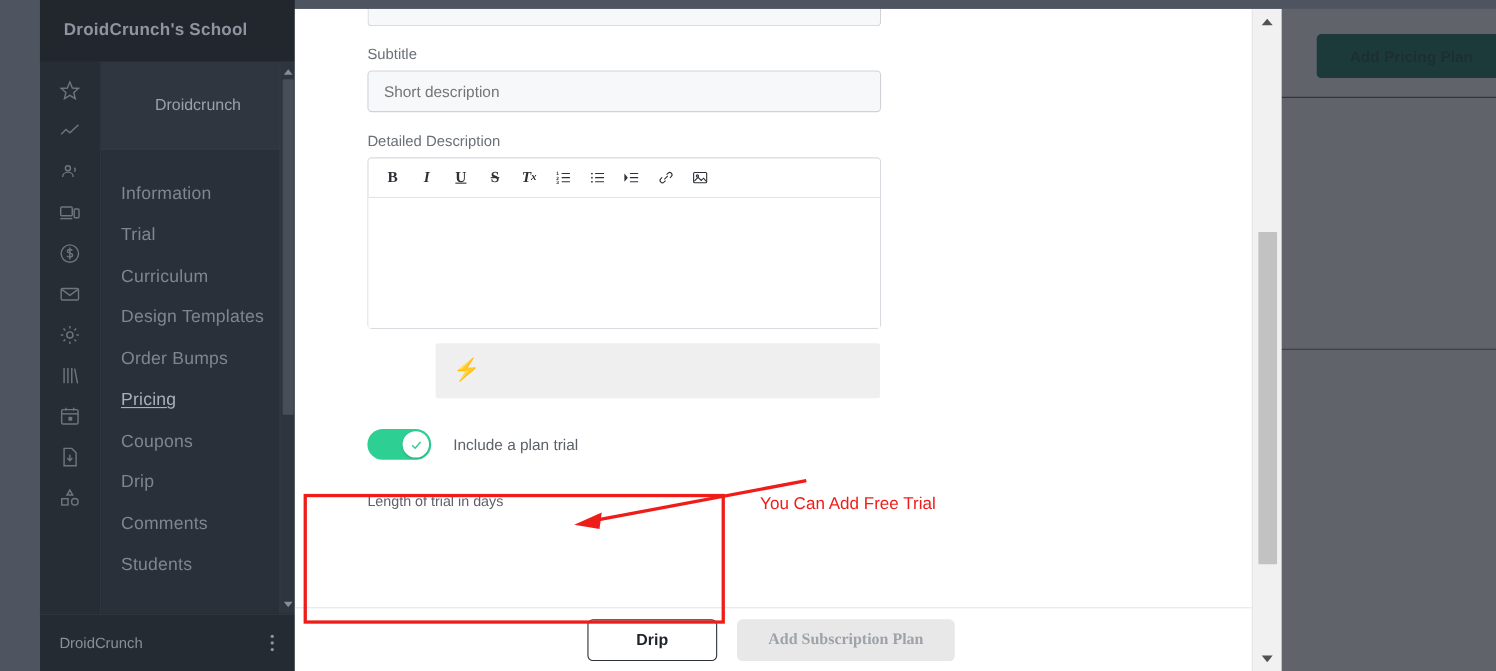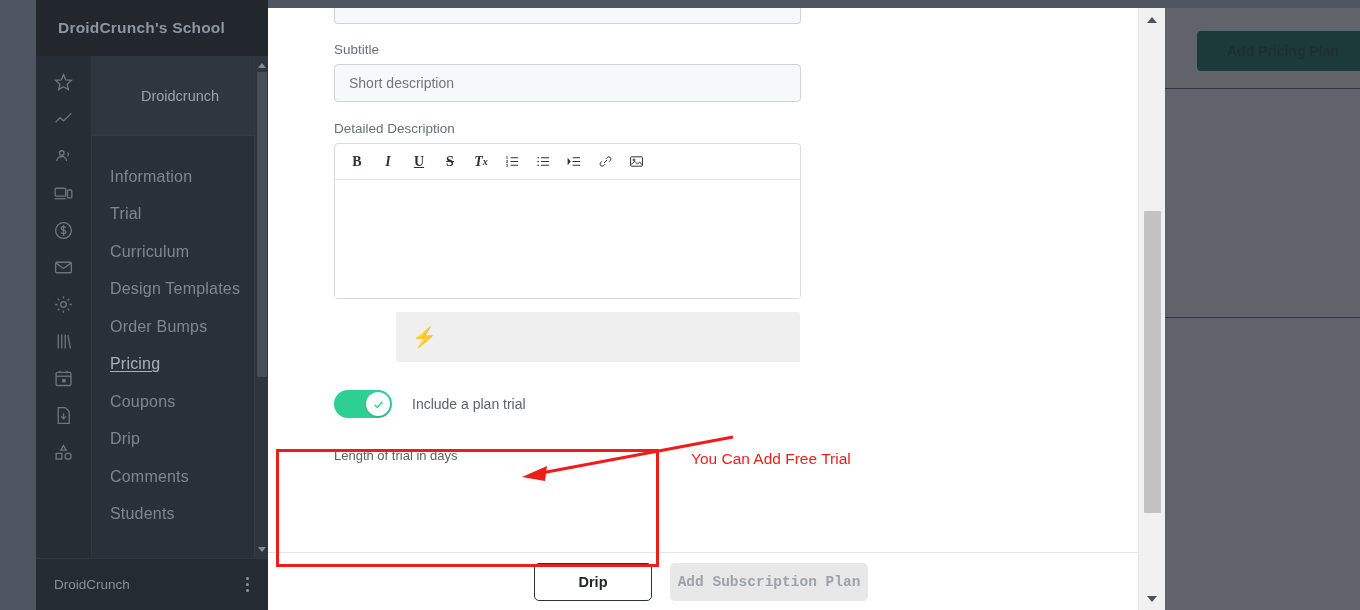--- a/index.html
+++ b/index.html
@@ -165,21 +165,21 @@
     display: flex; align-items: center; padding-left: 266px; gap: 18px;
   }
   .btn-back {
     width: 118px; height: 38px; border: 1px solid #2d3238; border-radius: 5px;
     background: #fff; color: #20252b; font-size: 14.5px; font-weight: bold;
     font-family: "Liberation Sans", sans-serif;
   }
   .btn-add-sub {
     width: 198px; height: 38px; border: none; border-radius: 5px;
     background: #e8e8e8; color: #9ea3aa; font-size: 14.5px; font-weight: bold;
-    font-family: Liberation Mono, monospace;
+    font-family: Liberation Serif, serif;
   }
 
   
   .modal-scrollbar {
     position: absolute; right: 0; top: 0; bottom: 0; width: 27px;
     background: #f1f1f1; border-left: 1px solid #e6e6e6;
   }
   .ms-arrow { position: absolute; left: 0; right: 0; height: 17px; display:flex; align-items:center; justify-content:center; }
   .ms-arrow.up { top: 3px; } .ms-arrow.down { bottom: 3px; }
   .ms-arrow i { border-left: 5px solid transparent; border-right: 5px solid transparent; display:block; }

